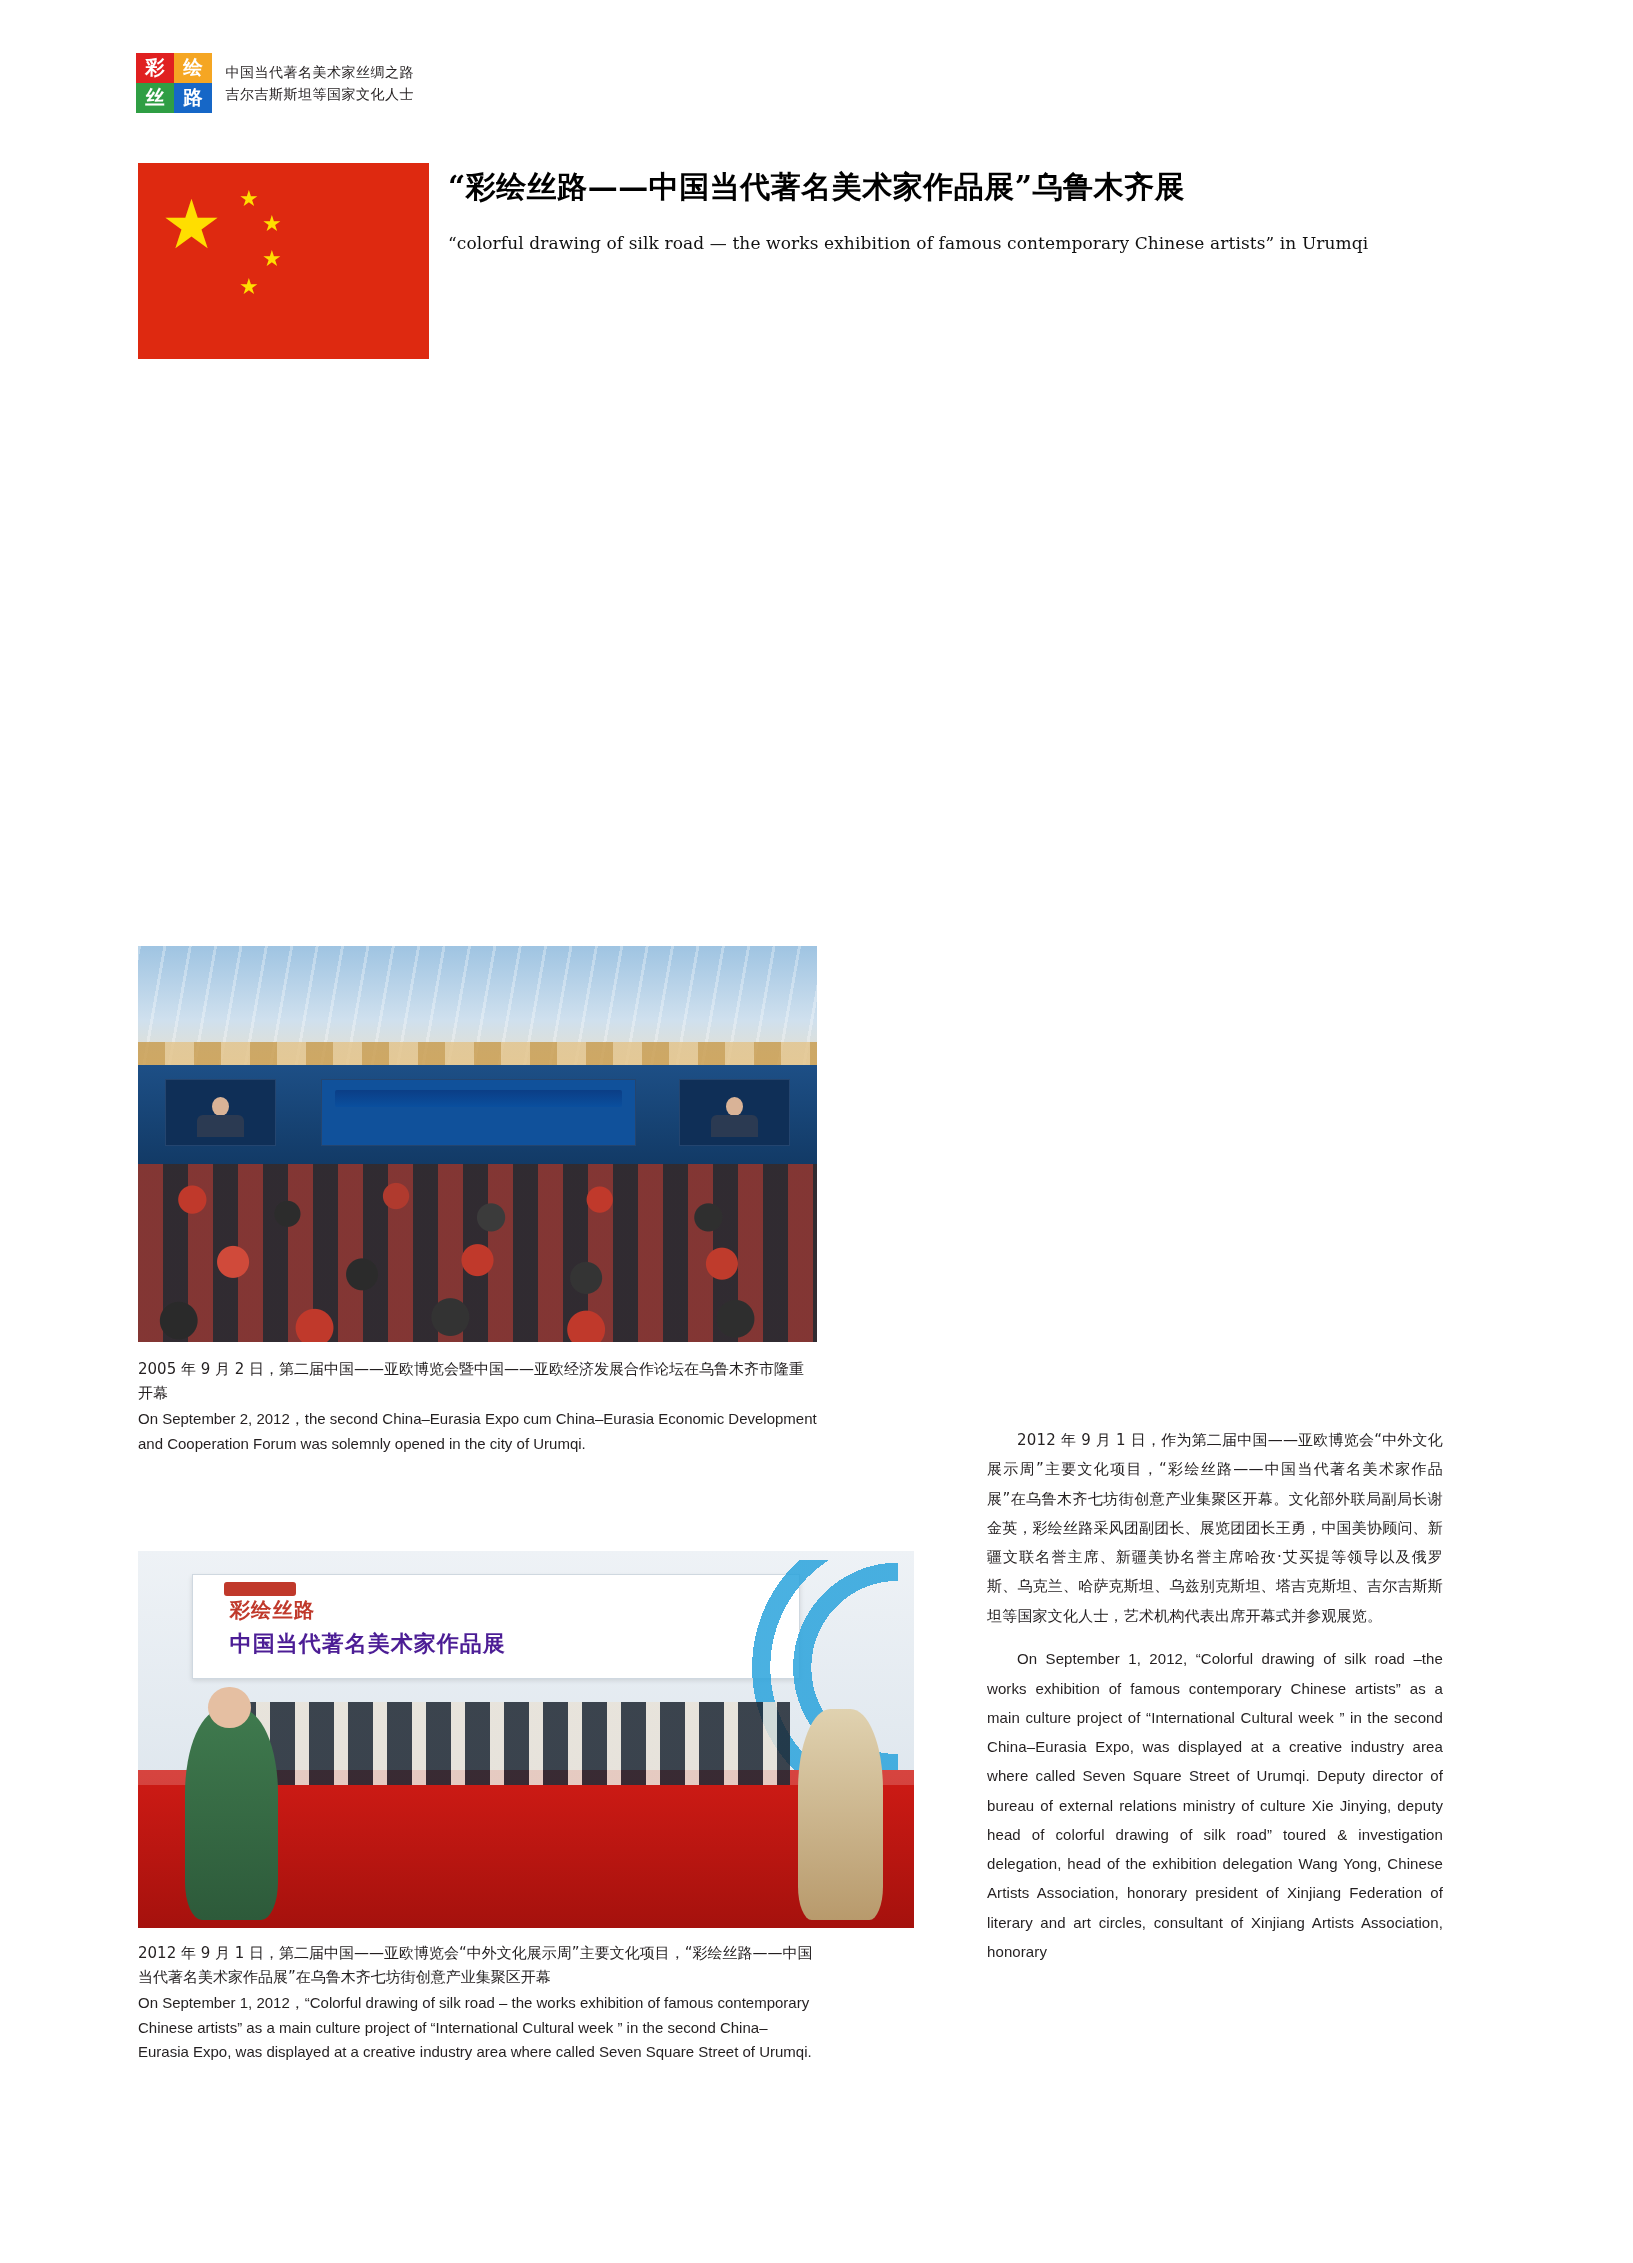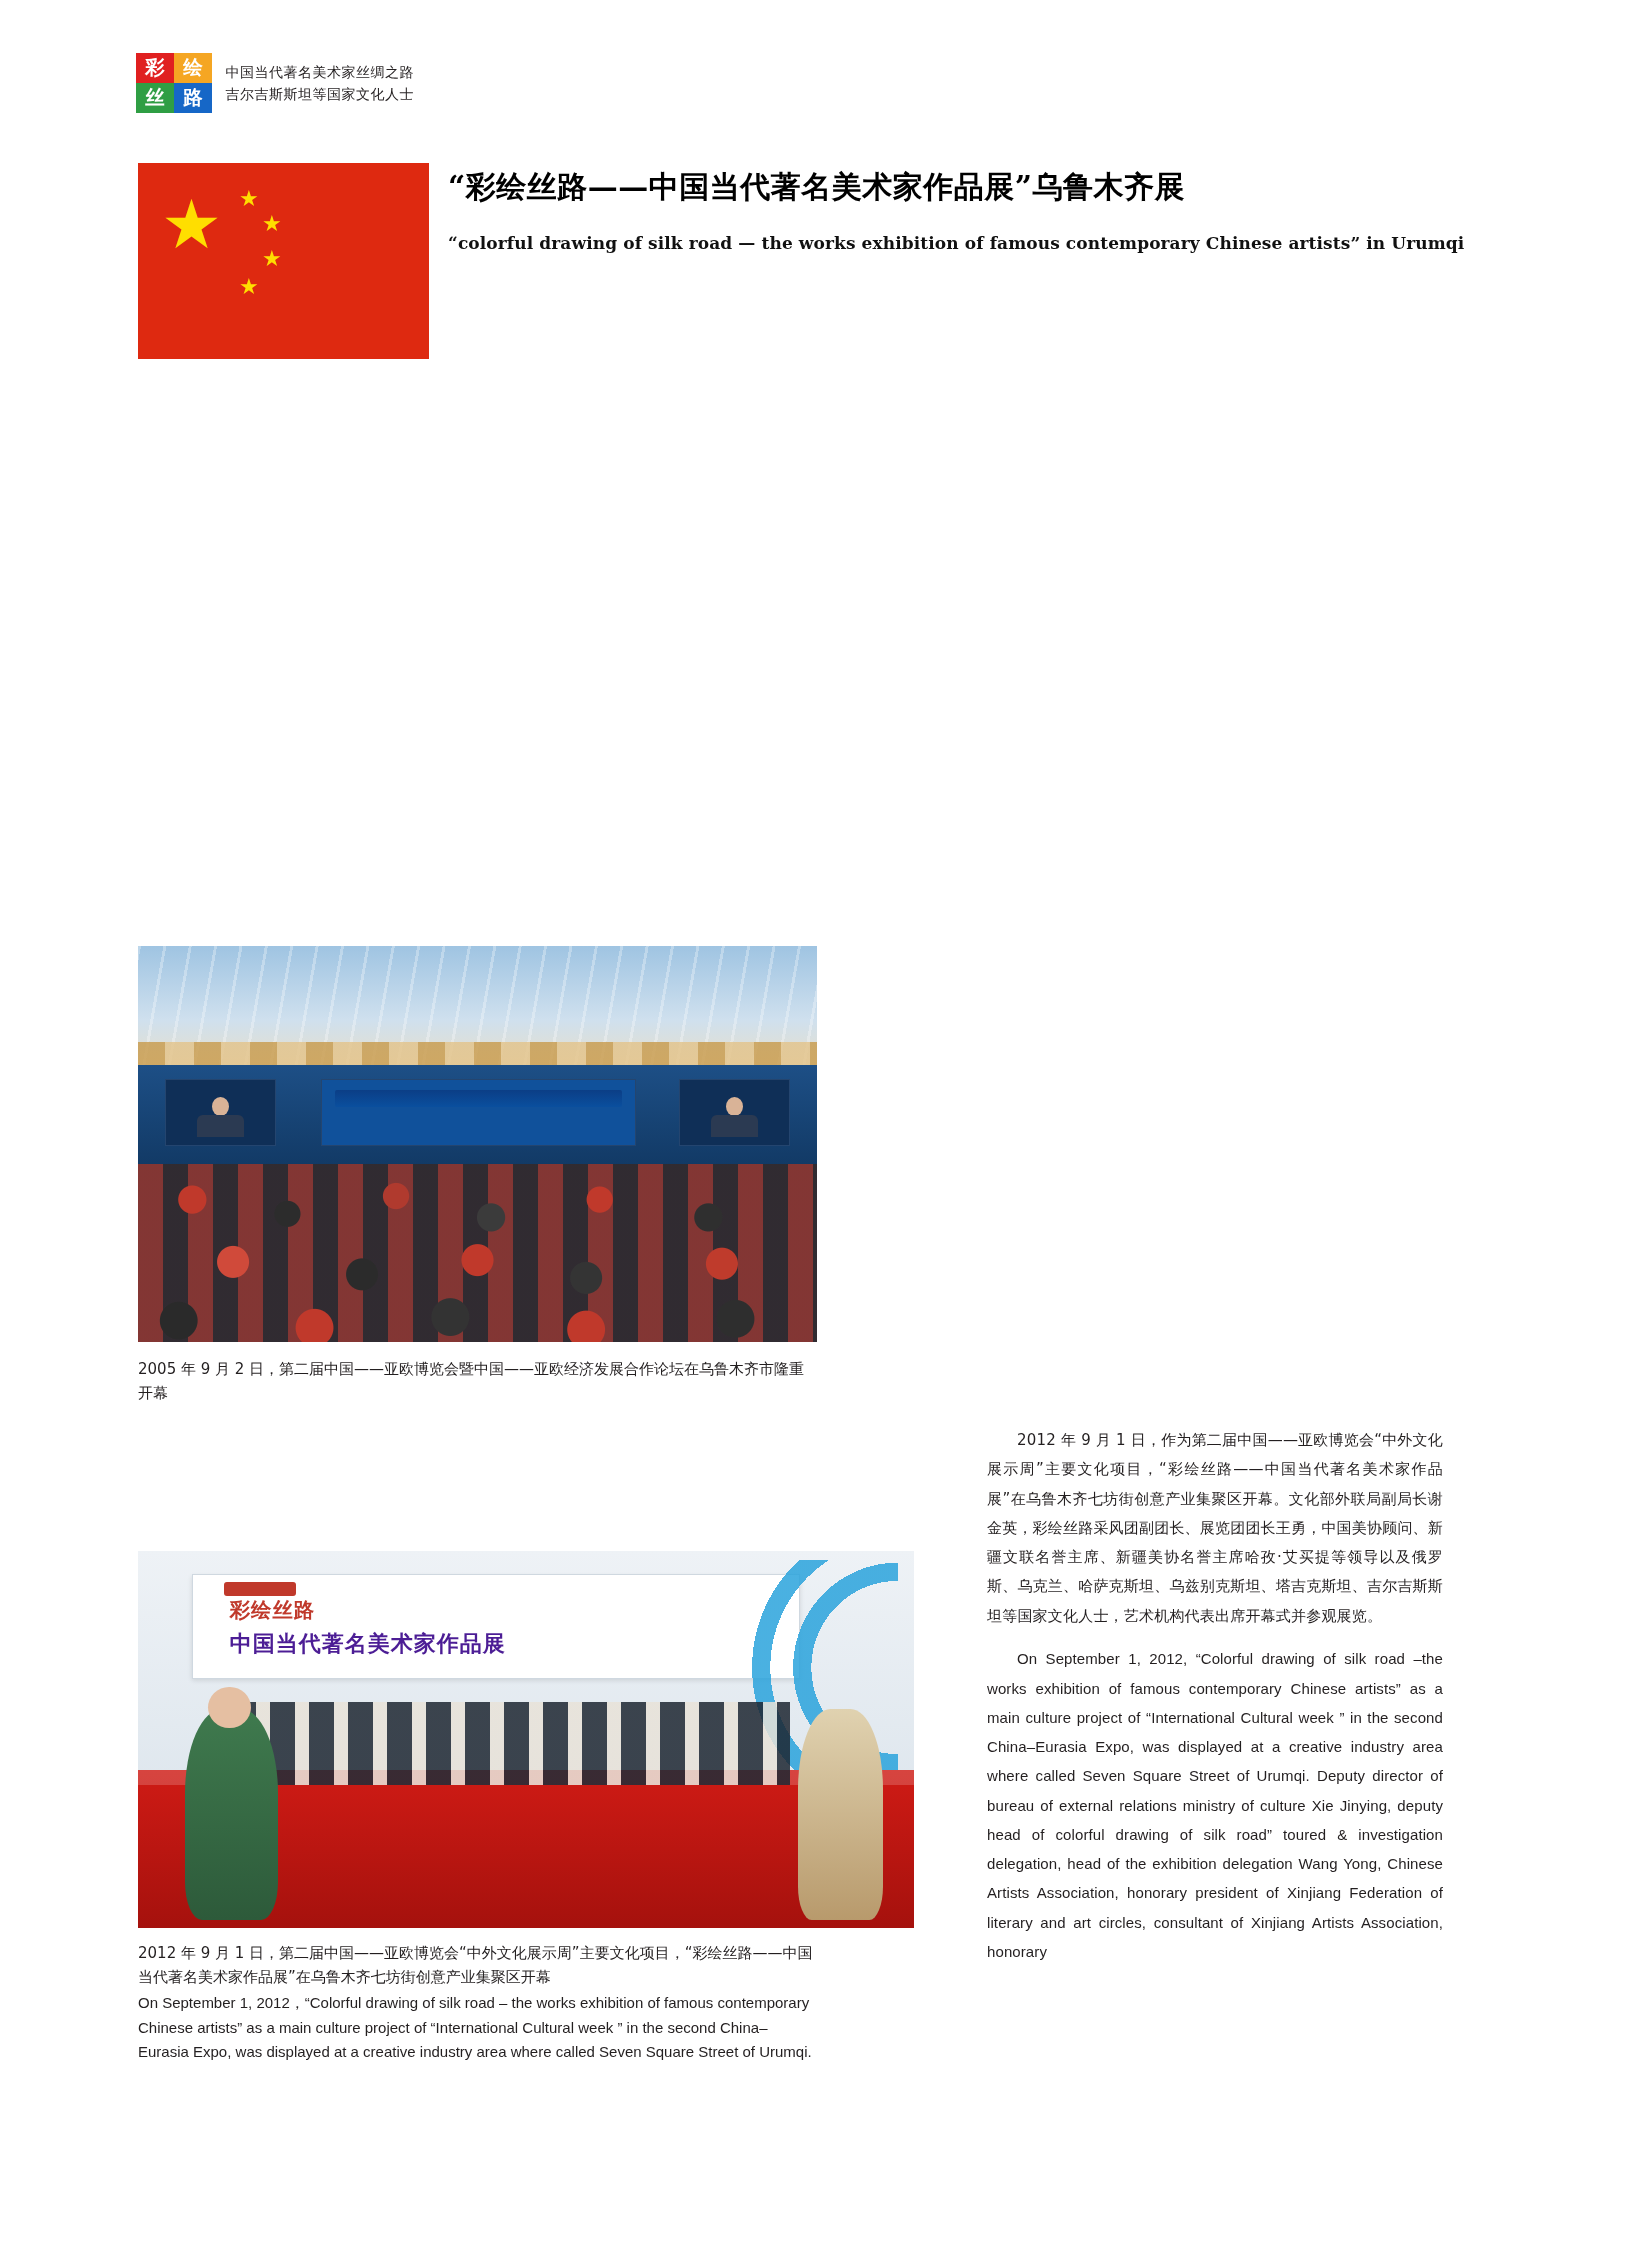--- a/index.html
+++ b/index.html
@@ -85,21 +85,21 @@
     font-size: 30px;
     letter-spacing: 0.5px;
     color: #000;
   }
   .title-en {
     position: absolute;
     left: 448px;
     top: 233px;
     width: 1087px;
     font-family: "DejaVu Serif", serif;
-    font-weight: bold;
+    font-weight: normal;
     font-size: 17px;
     color: #111;
     letter-spacing: 0.1px;
   }
 
   
   .photo {
     position: absolute;
     overflow: hidden;
     background: #22304a;
@@ -337,20 +337,21 @@
       <div class="speaker-body"></div>
     </div>
   </div>
   <div class="hall-floor">
     <div class="crowd"></div>
   </div>
 </div>
 
 <div class="caption" id="caption-expo">
   <span class="cn">2005 年 9 月 2 日，第二届中国——亚欧博览会暨中国——亚欧经济发展合作论坛在乌鲁木齐市隆重开幕</span>
+  <span class="en">On September 2, 2012，the second China–Eurasia Expo cum China–Eurasia Economic Development and Cooperation Forum was solemnly opened in the city of Urumqi.</span>
 </div>
 
 <div class="photo" id="photo-ceremony">
   <div class="cer-wall">
     <div class="cer-banner">
       <div class="cer-logo"></div>
       <div class="cer-banner-title">彩绘丝路</div>
       <div class="cer-banner-sub">中国当代著名美术家作品展</div>
     </div>
     <div class="cer-arc"></div>

